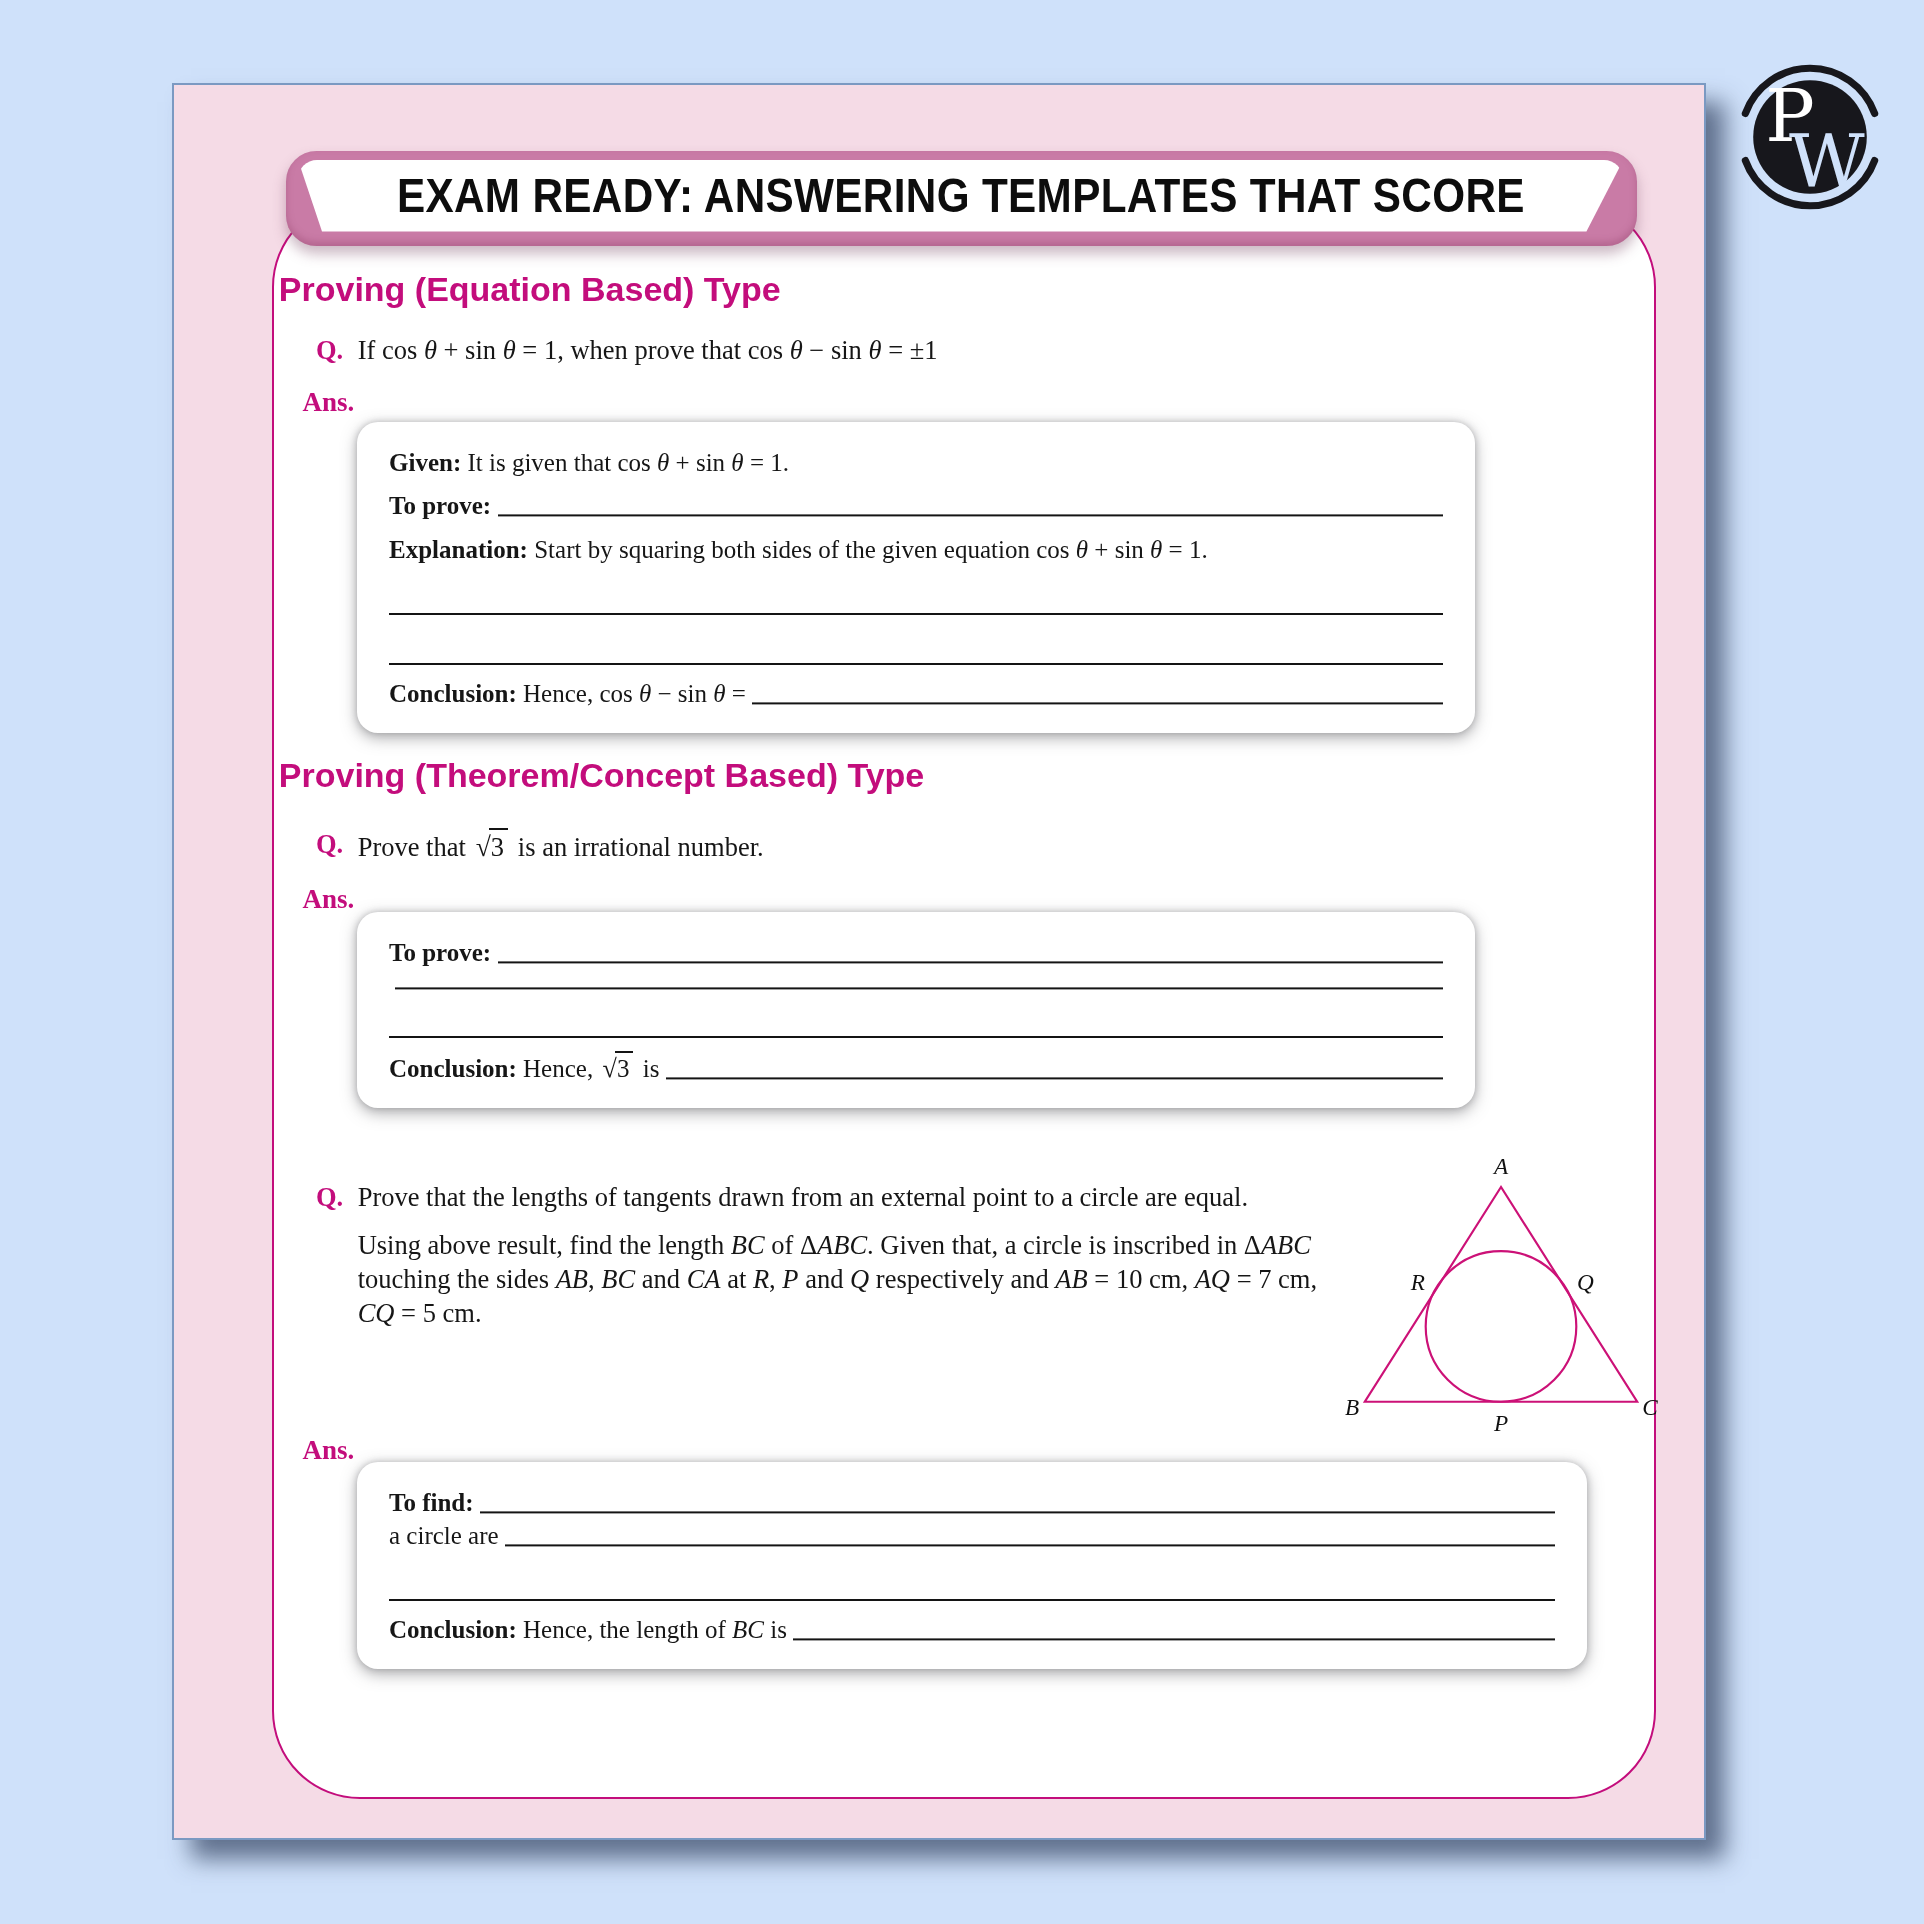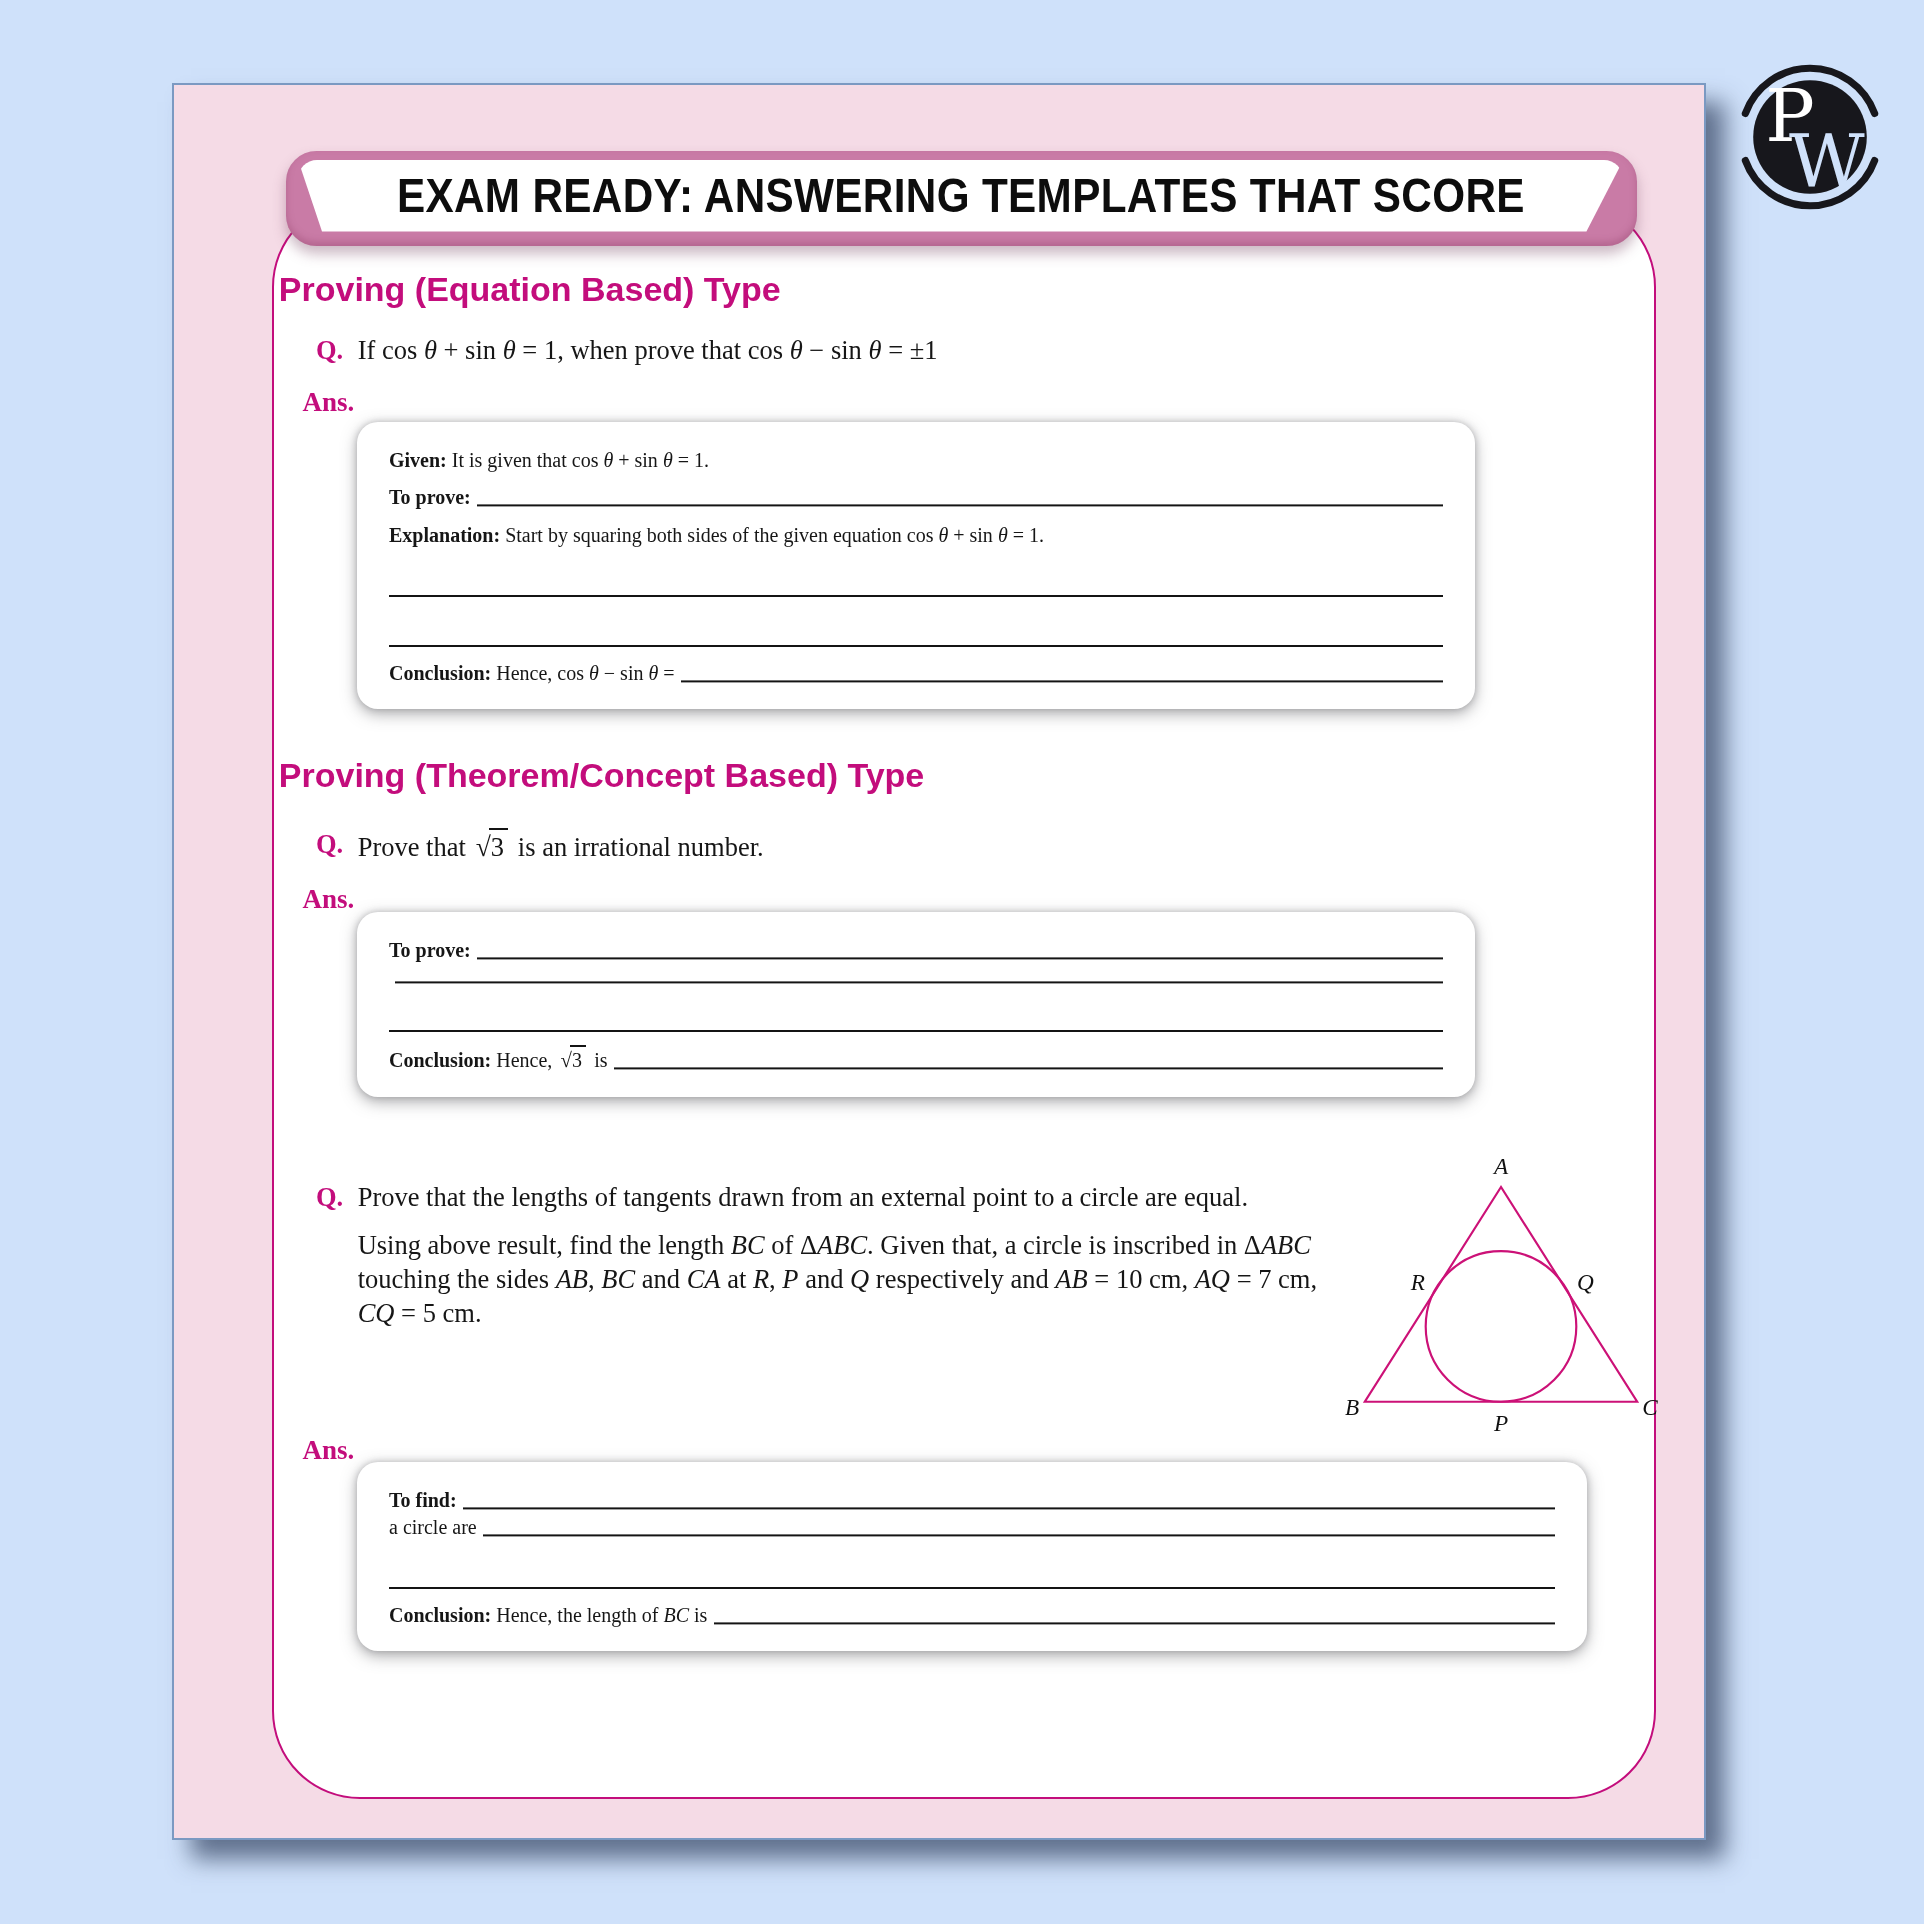--- a/index.html
+++ b/index.html
@@ -48,21 +48,21 @@
     color:var(--accent);letter-spacing:0;white-space:nowrap;
   }
   .q-row{display:flex;gap:14.4px;font-size:26.5px;line-height:1.28;}
   .q-mark{font-weight:700;color:var(--accent);flex:0 0 auto;}
   .ans-mark{font-weight:700;color:var(--accent);font-size:27px;margin-left:22px;}
   .q-text i, .box i{font-style:italic;}
   .q-para + .q-para{margin-top:14px;}
   
   .box{
     background:#fff;border-radius:21px;box-sizing:border-box;
-    padding:21px 32px 24px 32px;font-size:20px;line-height:1.2;
+    padding:21px 32px 24px 32px;font-size:25px;line-height:1.2;
     box-shadow:0 4.8px 14.4px rgba(95,95,100,.5), 0 0 6.4px rgba(120,120,125,.38);
   }
   .box b{font-weight:700;}
   .row{margin-top:13.6px;}
   .row:first-child{margin-top:4.8px;}
   .line{display:flex;align-items:baseline;}
   .line .txt{white-space:nowrap;}
   .bfill{flex:1 1 auto;height:4px;border-bottom:2.4px solid var(--line);margin-left:6.4px;transform:translateY(2.4px);}
   .blank{display:inline-block;height:9.6px;border-bottom:2.4px solid var(--line);vertical-align:-4px;margin:0 4px;}
   .row-blank{border-bottom:2.4px solid var(--line);height:37px;margin-top:11.2px;}

